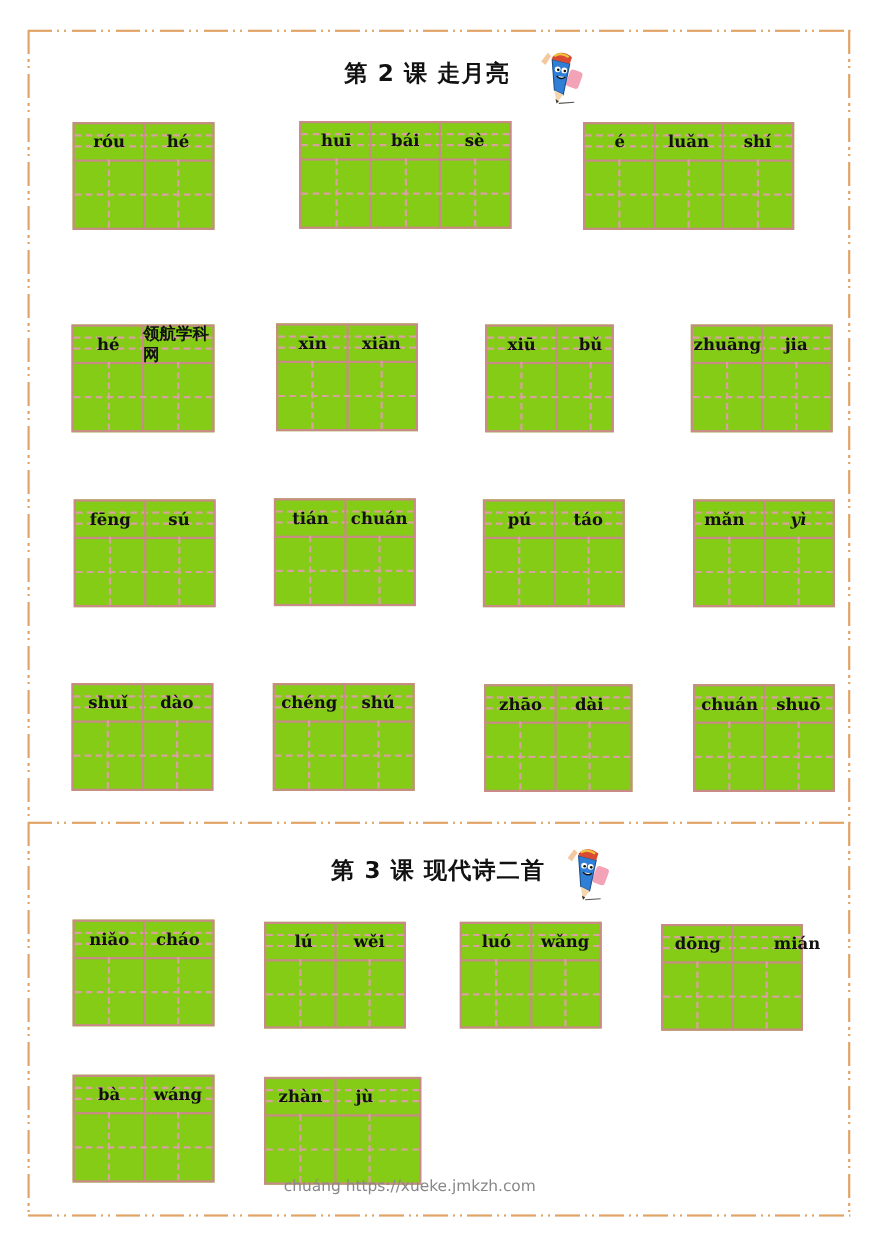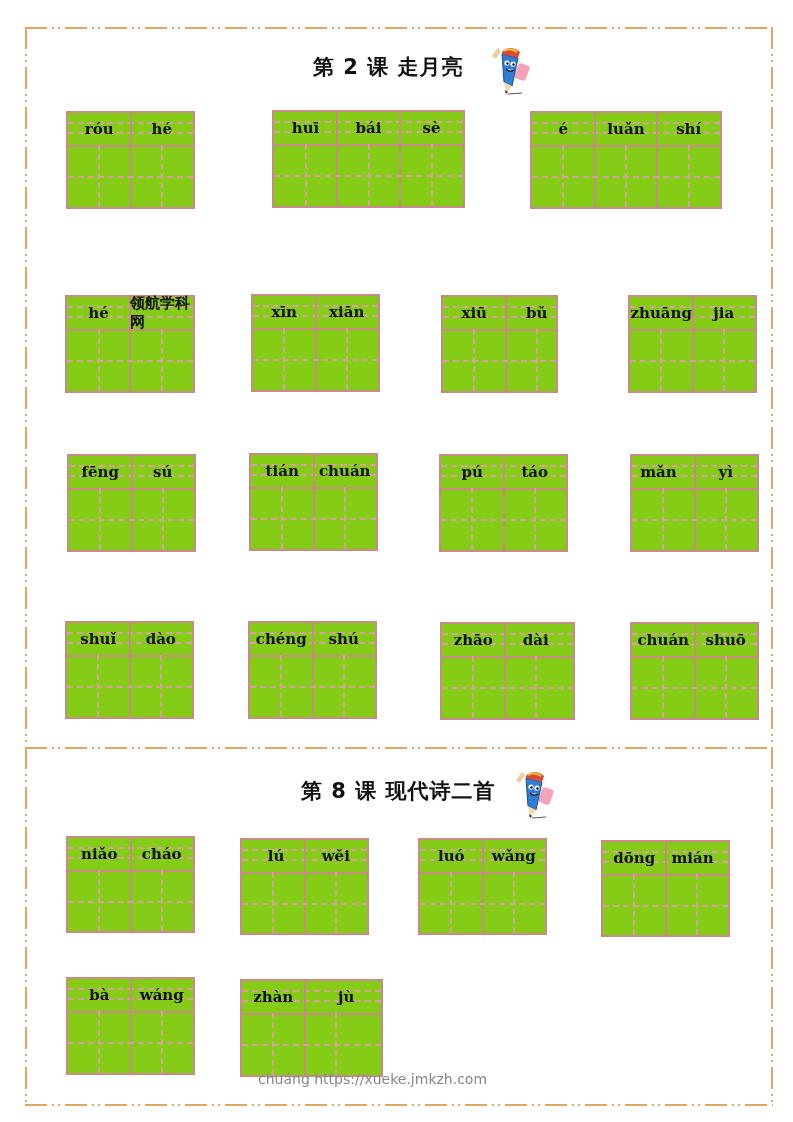--- a/index.html
+++ b/index.html
@@ -46,21 +46,21 @@
   <circle cx="19" cy="21" r="2.6" fill="#fff"></circle>
     <circle cx="25" cy="22" r="2.6" fill="#fff"></circle>
   <circle cx="19.5" cy="21.5" r="1.2" fill="#111"></circle>
     <circle cx="25.5" cy="22.5" r="1.2" fill="#111"></circle>
   <path d="M18 27 Q22 31 26 28" stroke="#111" stroke-width="1.3" fill="#fff"></path>
   <path d="M16 40 L24 44 L18 52 Z" fill="#f4d7b0"></path>
   <path d="M17 48 L20 50 L18 52 Z" fill="#333"></path>
   <path d="M20 52 L34 51" stroke="#555" stroke-width="1"></path>
 </svg>
 
-<div class="title" style="left:301px; top:777px;">第 8 课  现代诗二首</div>
+<div class="title" style="left:301px; top:777px;">第 3 课  现代诗二首</div>
 <svg class="mascot" style="left:512px; top:766px;" viewBox="0 0 44 56">
   <path d="M4 14 L10 6 L13 9 L8 17 Z" fill="#f4c9a0"></path>
   <rect x="28" y="22" width="12" height="16" rx="3" fill="#f2a3b8" transform="rotate(20 34 30)"></rect>
   <path d="M14 12 L30 16 L24 44 L16 40 Z" fill="#2f7fd6" stroke="#1d4e8a" stroke-width="1"></path>
   <path d="M14 10 Q22 2 32 10 L30 16 L14 12 Z" fill="#d94a32"></path>
   <path d="M16 9 Q22 5 29 10" stroke="#f1c240" stroke-width="2" fill="none"></path>
   <circle cx="19" cy="21" r="2.6" fill="#fff"></circle>
     <circle cx="25" cy="22" r="2.6" fill="#fff"></circle>
   <circle cx="19.5" cy="21.5" r="1.2" fill="#111"></circle>
     <circle cx="25.5" cy="22.5" r="1.2" fill="#111"></circle>
@@ -220,21 +220,21 @@
       <div class="ch" style="left: 0px; right: 0px; top: 63px;"></div>
     </div>
     <div class="box" style="left: 630px; top: 454px; width: 129px; height: 98px;">
       <div class="pyrow">
         <div class="g1"></div>
         <div class="g2"></div>
       </div>
       <div class="pycell" style="left: 0px; width: 53px;">mǎn</div>
       <div class="cell" style="left: 0px; width: 62.5px;"></div>
       <div class="cv" style="left: 30.25px;"></div>
-      <div class="pycell" style="left: 62.5px; width: 62.5px;">yì</div>
+      <div class="pycell" style="left: 62.5px; width: 62.5px; font-style: italic;">yì</div>
       <div class="cell" style="left: 62.5px; width: 62.5px;"></div>
       <div class="cv" style="left: 92.75px;"></div>
       <div class="csep" style="left: 61.5px;"></div>
       <div class="ch" style="left: 0px; right: 0px; top: 63px;"></div>
     </div>
     <div class="box" style="left: 65px; top: 621px; width: 129px; height: 98px;">
       <div class="pyrow">
         <div class="g1"></div>
         <div class="g2"></div>
       </div>
@@ -332,21 +332,21 @@
       <div class="ch" style="left: 0px; right: 0px; top: 62.5px;"></div>
     </div>
     <div class="box" style="left: 601px; top: 840px; width: 129px; height: 97px;">
       <div class="pyrow">
         <div class="g1"></div>
         <div class="g2"></div>
       </div>
       <div class="pycell" style="left: 0px; width: 62.5px;">dōng</div>
       <div class="cell" style="left: 0px; width: 62.5px;"></div>
       <div class="cv" style="left: 30.25px;"></div>
-      <div class="pycell" style="left: 62.5px; width: 54px;">mián</div>
+      <div class="pycell" style="left: 62.5px; width: 54px; padding-left: 32px;">mián</div>
       <div class="cell" style="left: 62.5px; width: 62.5px;"></div>
       <div class="cv" style="left: 92.75px;"></div>
       <div class="csep" style="left: 61.5px;"></div>
       <div class="ch" style="left: 0px; right: 0px; top: 62.5px;"></div>
     </div>
     <div class="box" style="left: 66px; top: 977px; width: 129px; height: 98px;">
       <div class="pyrow">
         <div class="g1"></div>
         <div class="g2"></div>
       </div>
@@ -360,21 +360,21 @@
       <div class="ch" style="left: 0px; right: 0px; top: 63px;"></div>
     </div>
     <div class="box" style="left: 240px; top: 979px; width: 143px; height: 98px;">
       <div class="pyrow">
         <div class="g1"></div>
         <div class="g2"></div>
       </div>
       <div class="pycell" style="left: 0px; width: 62.5px;">zhàn</div>
       <div class="cell" style="left: 0px; width: 62.5px;"></div>
       <div class="cv" style="left: 30.25px;"></div>
-      <div class="pycell" style="left: 73px; width: 62.5px;">jù</div>
+      <div class="pycell" style="left: 58px; width: 62.5px;">jù</div>
       <div class="cell" style="left: 62.5px; width: 62.5px;"></div>
       <div class="cv" style="left: 92.75px;"></div>
       <div class="csep" style="left: 61.5px;"></div>
       <div class="ch" style="left: 0px; right: 0px; top: 63px;"></div>
     </div>
   </div>
 
 <div class="watermark">chuáng https://xueke.jmkzh.com</div>
 
 </body></html>

